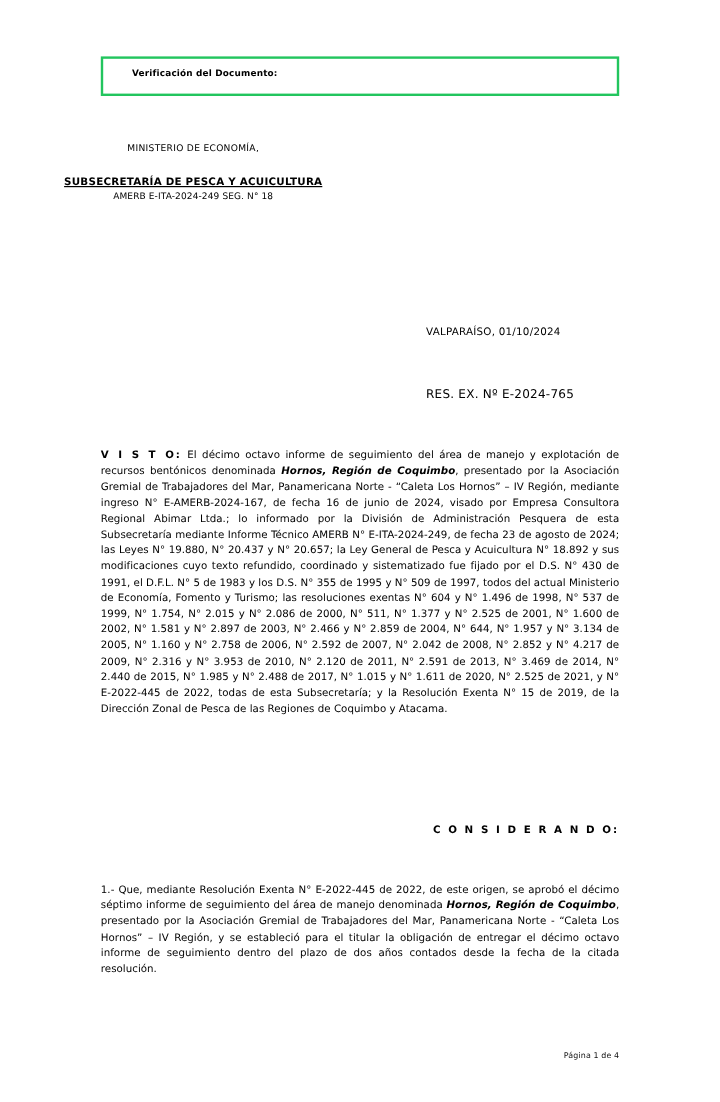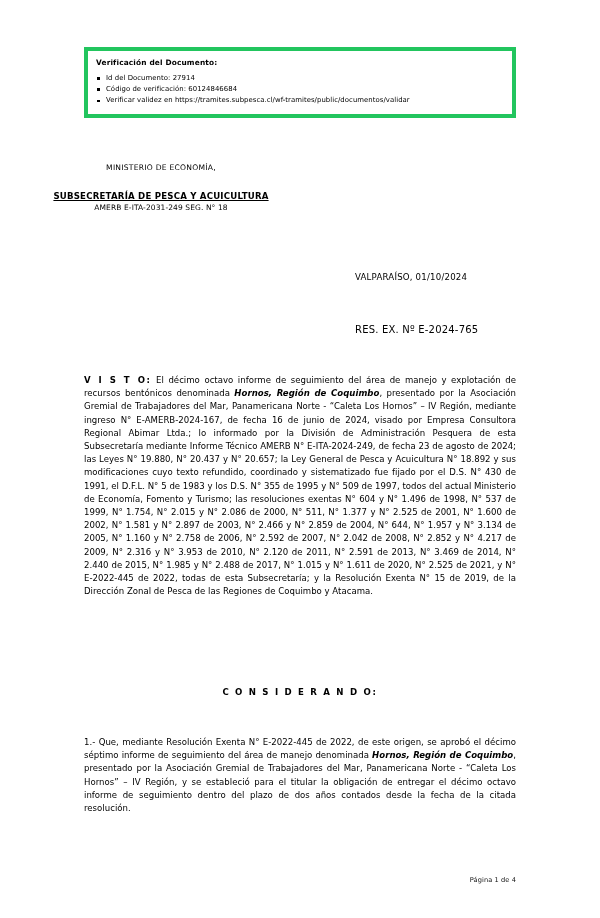--- a/index.html
+++ b/index.html
@@ -21,23 +21,23 @@
     inset: 0;
     background: #ffffff;
   }
 
   
   .verif-box {
     position: absolute;
     left: 84px;
     top: 47px;
     width: 432px;
-    border: 4px solid #22c55e;
+    border: 2px solid #22c55e;
     box-sizing: border-box;
-    padding: 7px 10px 7px 8px;
+    padding: 7px 10px 7px 24px;
     background: #ffffff;
   }
   .verif-title {
     font-size: 7.4px;
     font-weight: bold;
     letter-spacing: 0.15px;
     margin-bottom: 6px;
     color: #000;
   }
   .verif-list {
@@ -67,21 +67,21 @@
   .ministry {
     position: absolute;
     left: 36px;
     top: 119px;
     width: 250px;
     text-align: center;
     font-size: 7.6px;
     line-height: 1.42;
     letter-spacing: 0.25px;
   }
-  .ministry-line1, .ministry-line2 { white-space: nowrap; margin-top: 44px; }
+  .ministry-line1, .ministry-line2 { white-space: nowrap; }
   .subsec {
     font-weight: bold;
     text-decoration: underline;
     font-size: 8.6px;
     letter-spacing: 0.2px;
     white-space: nowrap;
     margin-top: 16px;
   }
   .amerb-ref {
     font-size: 7.5px;
@@ -141,21 +141,21 @@
   .em-place {
     font-weight: bold;
     font-style: italic;
   }
 
   .considerando-heading {
     position: absolute;
     left: 84px;
     top: 687px;
     width: 432px;
-    text-align: center;
+    text-align: right;
     font-size: 8.6px;
     font-weight: bold;
     letter-spacing: 1.7px;
   }
 
   .footer {
     position: absolute;
     left: 84px;
     top: 876px;
     width: 432px;
@@ -165,31 +165,26 @@
     color: #111;
   }
 </style>
 </head>
 <body>
 
 <div class="page">
 
   <div class="verif-box">
     <div class="verif-title">Verificación del Documento:</div>
-    <ul class="verif-list">
-      <li>Id del Documento: 27914</li>
-      <li>Código de verificación: 60124846684</li>
-      <li>Verificar validez en https://tramites.subpesca.cl/wf-tramites/public/documentos/validar</li>
-    </ul>
   </div>
 
   <div class="ministry">
     <div class="ministry-line1">MINISTERIO DE ECONOMÍA,</div>
     <div class="subsec">SUBSECRETARÍA DE PESCA Y ACUICULTURA</div>
-    <div class="amerb-ref">AMERB E-ITA-2031-249 SEG. N° 18</div>
+    <div class="amerb-ref">AMERB E-ITA-2024-249 SEG. N° 18</div>
   </div>
 
 
   <div class="place-date">VALPARAÍSO, 01/10/2024</div>
 
   <div class="res-number">RES. EX. Nº E-2024-765</div>
 
   <div class="body-text" id="visto-para">
     <span class="spaced-label">V I S T O:</span><span> El décimo octavo informe de seguimiento del área de manejo y explotación de recursos bentónicos denominada </span><span class="em-place">Hornos, Región de Coquimbo</span><span>, presentado por la Asociación Gremial de Trabajadores del Mar, Panamericana Norte - “Caleta Los Hornos” – IV Región, mediante ingreso N° E-AMERB-2024-167, de fecha 16 de junio de 2024, visado por Empresa Consultora Regional Abimar Ltda.; lo informado por la División de Administración Pesquera de esta Subsecretaría mediante Informe Técnico AMERB N° E-ITA-2024-249, de fecha 23 de agosto de 2024; las Leyes N° 19.880, N° 20.437 y N° 20.657; la Ley General de Pesca y Acuicultura N° 18.892 y sus modificaciones cuyo texto refundido, coordinado y sistematizado fue fijado por el D.S. N° 430 de 1991, el D.F.L. N° 5 de 1983 y los D.S. N° 355 de 1995 y N° 509 de 1997, todos del actual Ministerio de Economía, Fomento y Turismo; las resoluciones exentas N° 604 y N° 1.496 de 1998, N° 537 de 1999, N° 1.754, N° 2.015 y N° 2.086 de 2000, N° 511, N° 1.377 y N° 2.525 de 2001, N° 1.600 de 2002, N° 1.581 y N° 2.897 de 2003, N° 2.466 y N° 2.859 de 2004, N° 644, N° 1.957 y N° 3.134 de 2005, N° 1.160 y N° 2.758 de 2006, N° 2.592 de 2007, N° 2.042 de 2008, N° 2.852 y N° 4.217 de 2009, N° 2.316 y N° 3.953 de 2010, N° 2.120 de 2011, N° 2.591 de 2013, N° 3.469 de 2014, N° 2.440 de 2015, N° 1.985 y N° 2.488 de 2017, N° 1.015 y N° 1.611 de 2020, N° 2.525 de 2021, y N° E-2022-445 de 2022, todas de esta Subsecretaría; y la Resolución Exenta N° 15 de 2019, de la Dirección Zonal de Pesca de las Regiones de Coquimbo y Atacama.</span>
   </div>

